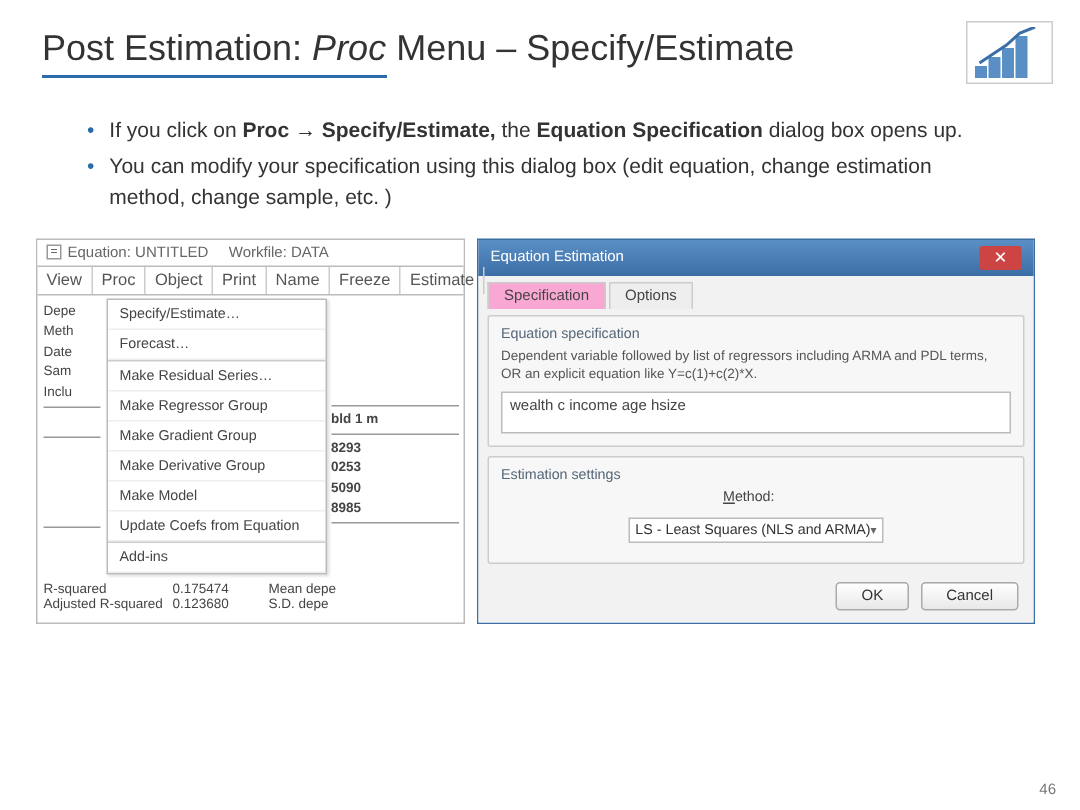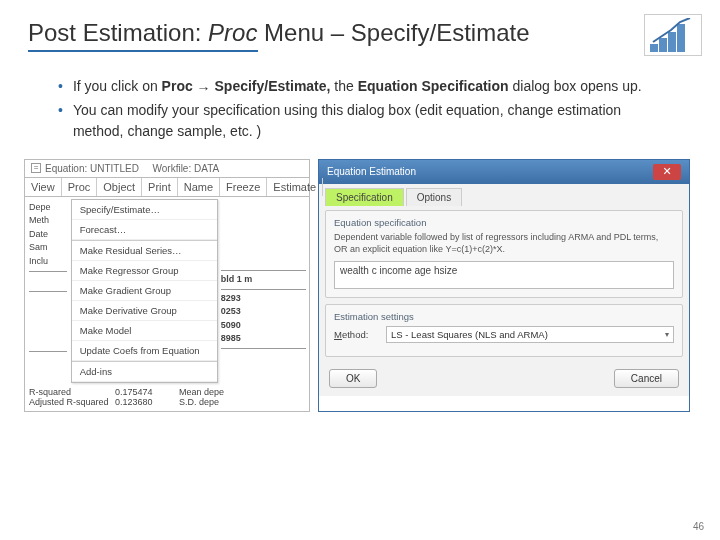--- a/index.html
+++ b/index.html
@@ -28,34 +28,34 @@
   .wf-menu { width: 148px; background: #fff; border: 1px solid #bbb; margin: 2px 0; box-shadow: 1px 1px 2px rgba(0,0,0,0.15); }
   .wf-menu div { padding: 4px 8px; border-bottom: 1px solid #eee; font-size: 9.5px; color: #444; }
   .wf-menu .sep { border-bottom: 1px solid #ccc; padding:0; height:0; }
   .wf-right { width: 92px; padding: 4px 3px; font-size: 9px; color: #444; line-height:1.5;font-weight:bold; }
   
   .dlg { width: 372px; border: 1px solid #3b6ea5; background: #fff; font-size: 10px; color: #333; }
   .dlg-title { background: linear-gradient(#5a8fc5,#3b6ea5); color: #fff; padding: 4px 8px; display: flex; justify-content: space-between; align-items: center; }
   .dlg-close { width: 28px; height: 16px; background: #c44; border-radius: 2px; display: flex; align-items:center; justify-content:center; color:#fff; font-size:11px; }
   .dlg-body { background: #f2f2f2; padding: 4px 6px 6px; }
   .tabs { display: flex; gap: 2px; margin-bottom: 4px; }
-  .tab { background: #bef264; border: 1px solid #ccc; border-bottom: none; padding: 3px 10px; font-size: 10px; color: #444; }
+  .tab { background: #f9a8d4; border: 1px solid #ccc; border-bottom: none; padding: 3px 10px; font-size: 10px; color: #444; }
   .tab.inactive { background:#eee; }
   .group { border: 1px solid #ccc; background: #fff; padding: 6px 8px 8px; margin-bottom: 6px; border-radius: 2px; }
   .group.gray { background: #f7f7f7; }
   .group-label { font-size: 9.5px; color: #567; margin-bottom: 4px; }
   .help { font-size: 9px; color: #555; line-height: 1.3; margin-bottom: 6px; }
   .field { width: 100%; border: 1px solid #bbb; padding: 3px 5px; font-size: 10px; color: #444; background:#fff; }
   .field.tall { height: 28px; }
-  .row { display: flex; align-items: center; gap: 8px; margin-bottom: 5px; }
+  .row { display: flex; align-items: center; gap: 8px; margin-bottom: 5px; flex-direction: column; }
   .lbl { font-size: 9.5px; color: #444; width: 44px; }
   .lbl u { text-decoration: underline; }
   .select { flex: 1; border: 1px solid #bbb; background:#fff; padding: 2px 4px; font-size:9.5px; display:flex; justify-content:space-between; align-items:center; }
   .chev { font-size: 8px; color:#666; }
-  .dlg-buttons { display: flex; justify-content: space-between; gap: 20px; padding: 6px 4px 2px; }
+  .dlg-buttons { display: flex; justify-content: flex-end; gap: 8px; padding: 6px 4px 2px; }
   .btn { border: 1px solid #aaa; background: linear-gradient(#fff,#e8e8e8); padding: 3px 16px; font-size: 10px; border-radius: 3px; }
   .pagenum { position: absolute; bottom: 8px; right: 16px; font-size: 10px; color: #777; }
   b { font-weight: 700; }
 </style>
 </head>
 <body>
 
 <div class="logo">
   <svg viewBox="0 0 46 34">
     <rect x="0" y="26" width="8" height="8" fill="#5a8fc5"></rect>

